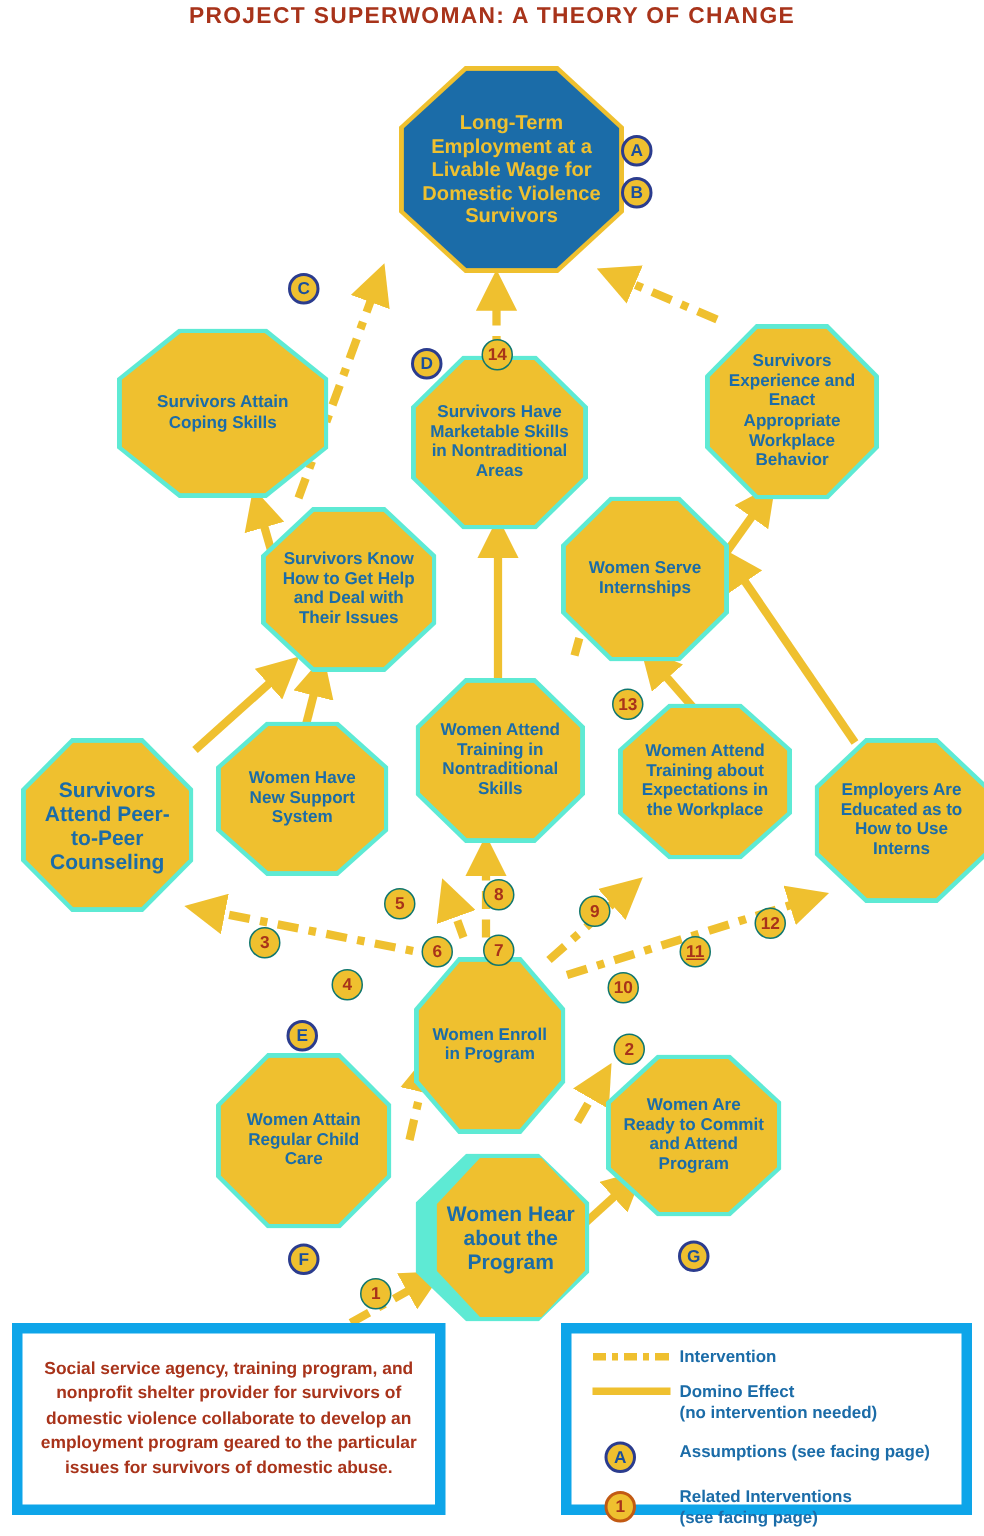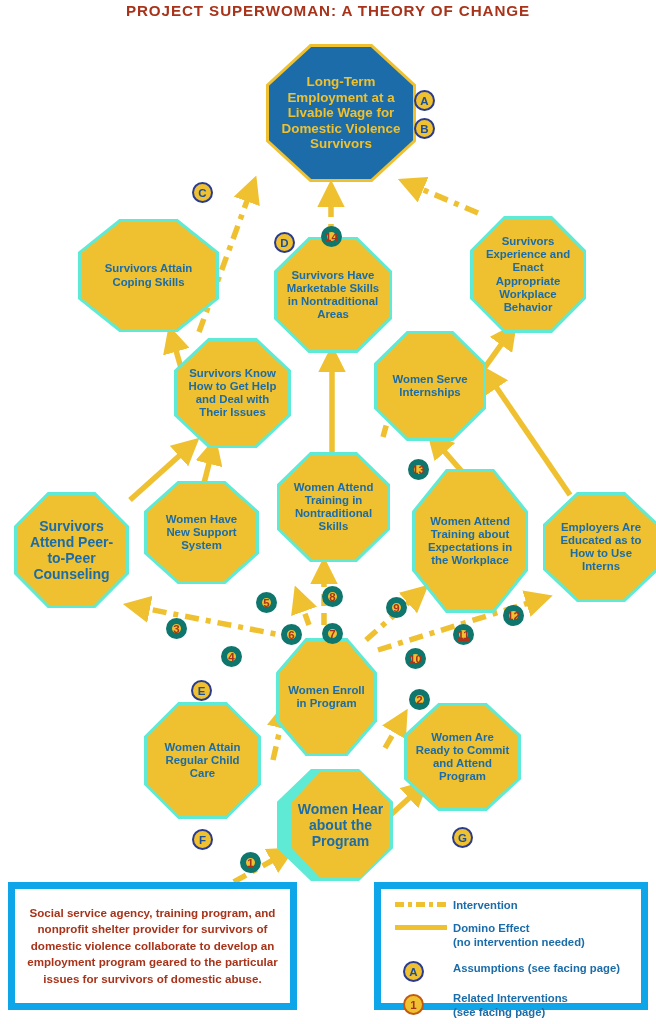--- a/index.html
+++ b/index.html
@@ -83,21 +83,21 @@
     font-weight: bold;
     box-sizing: border-box;
   }
   .badge.assumption {
     background: #EFC02F;
     border: 2px solid #2B3C8E;
     color: #1B4F9C;
   }
   .badge.intervention {
     background: #EFC02F;
-    border: 6px solid #0f766e;
+    border: 1px solid #0f766e;
     color: #A8331A;
   }
 
   
   .box {
     position: absolute;
     border: 7px solid #0ea5e9;
     background: #ffffff;
     box-sizing: border-box;
   }
@@ -251,21 +251,21 @@
         <span class="lbl">Women Have New Support System</span>
       </span>
   </div>
 
   <div class="node" style="left:277px; top:452px; width:113px; height:110px; font-size:11.4px;">
     <span class="inner">
         <span class="lbl">Women Attend Training in Nontraditional Skills</span>
       </span>
   </div>
 
-  <div class="node" style="left:412px; top:469px; width:116px; height:144px; font-size:11.4px;">
+  <div class="node" style="left:412px; top:469px; width:116px; height:104px; font-size:11.4px;">
     <span class="inner">
         <span class="lbl">Women Attend Training about Expectations in the Workplace</span>
       </span>
   </div>
 
   <div class="node" style="left:543px; top:492px; width:116px; height:110px; font-size:11.4px;">
     <span class="inner">
         <span class="lbl">Employers Are Educated as to How to Use Interns</span>
       </span>
   </div>

